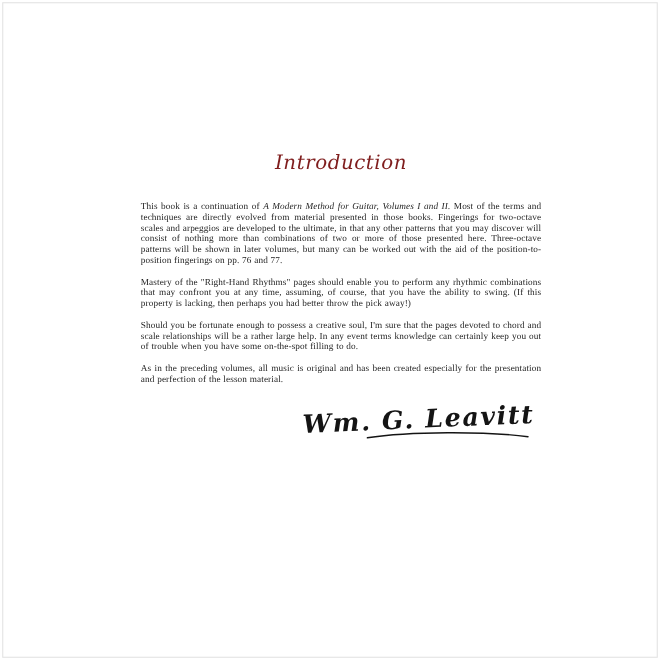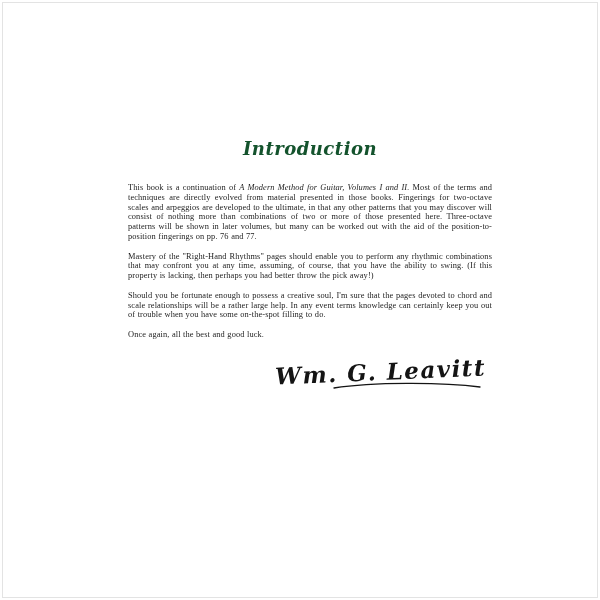--- a/index.html
+++ b/index.html
@@ -30,24 +30,24 @@
     left: 128px;
     top: 138px;
     width: 364px;
     color: #1c1c1c;
   }
   h1.page-title {
     margin: 0 0 24px 0;
     text-align: center;
     font-family: "DejaVu Serif", serif;
     font-style: italic;
-    font-weight: bold;
+    font-weight: normal;
     font-size: 18px;
     letter-spacing: 0.5px;
-    color: #14532d;
+    color: #7f1d1d;
   }
   p.body-text {
     margin: 0 0 10px 0;
     font-size: 8.4px;
     line-height: 1.16;
     text-align: justify;
     letter-spacing: 0.1px;
     word-spacing: 0.3px;
   }
   p.body-text em {
@@ -85,22 +85,22 @@
 
     <h1 class="page-title">Introduction</h1>
 
     <p class="body-text"><span>This book is a continuation of </span><em>A Modern Method for Guitar, Volumes I and II.</em><span> Most of the terms and techniques are directly evolved from material presented in those books. Fingerings for two-octave scales and arpeggios are developed to the ultimate, in that any other patterns that you may discover will consist of nothing more than combinations of two or more of those presented here. Three-octave patterns will be shown in later volumes, but many can be worked out with the aid of the position-to-position fingerings on pp. 76 and 77.</span></p>
 
 
     <p class="body-text">Mastery of the "Right-Hand Rhythms" pages should enable you to perform any rhythmic combinations that may confront you at any time, assuming, of course, that you have the ability to swing. (If this property is lacking, then perhaps you had better throw the pick away!)</p>
 
     <p class="body-text">Should you be fortunate enough to possess a creative soul, I'm sure that the pages devoted to chord and scale relationships will be a rather large help. In any event terms knowledge can certainly keep you out of trouble when you have some on-the-spot filling to do.</p>
 
+    <p class="body-text">As in the preceding volumes, all music is original and has been created especially for the presentation and perfection of the lesson material.</p>
 
-    <p class="body-text">Once again, all the best and good luck.</p>
 
     <div class="signature-wrap">
       <span class="signature">Wm. G. Leavitt</span>
       <svg class="signature-flourish" viewBox="0 0 150 10" xmlns="http://www.w3.org/2000/svg">
         <path d="M2 7 C 40 1, 110 1, 148 6" fill="none" stroke="#141414" stroke-width="1.3" stroke-linecap="round"></path>
       </svg>
     </div>
 
   </div>
 </div>

